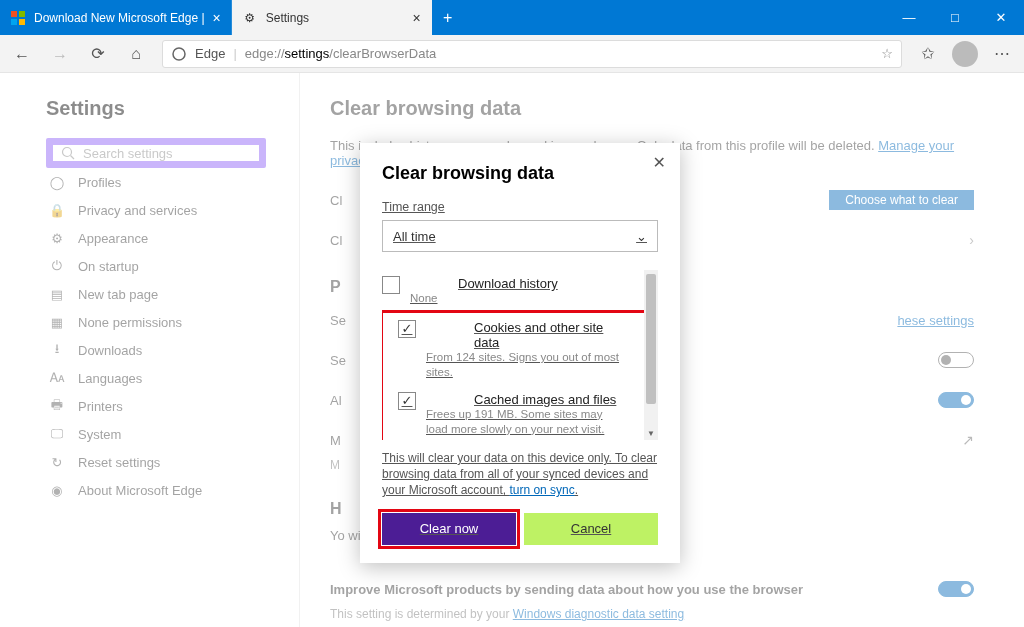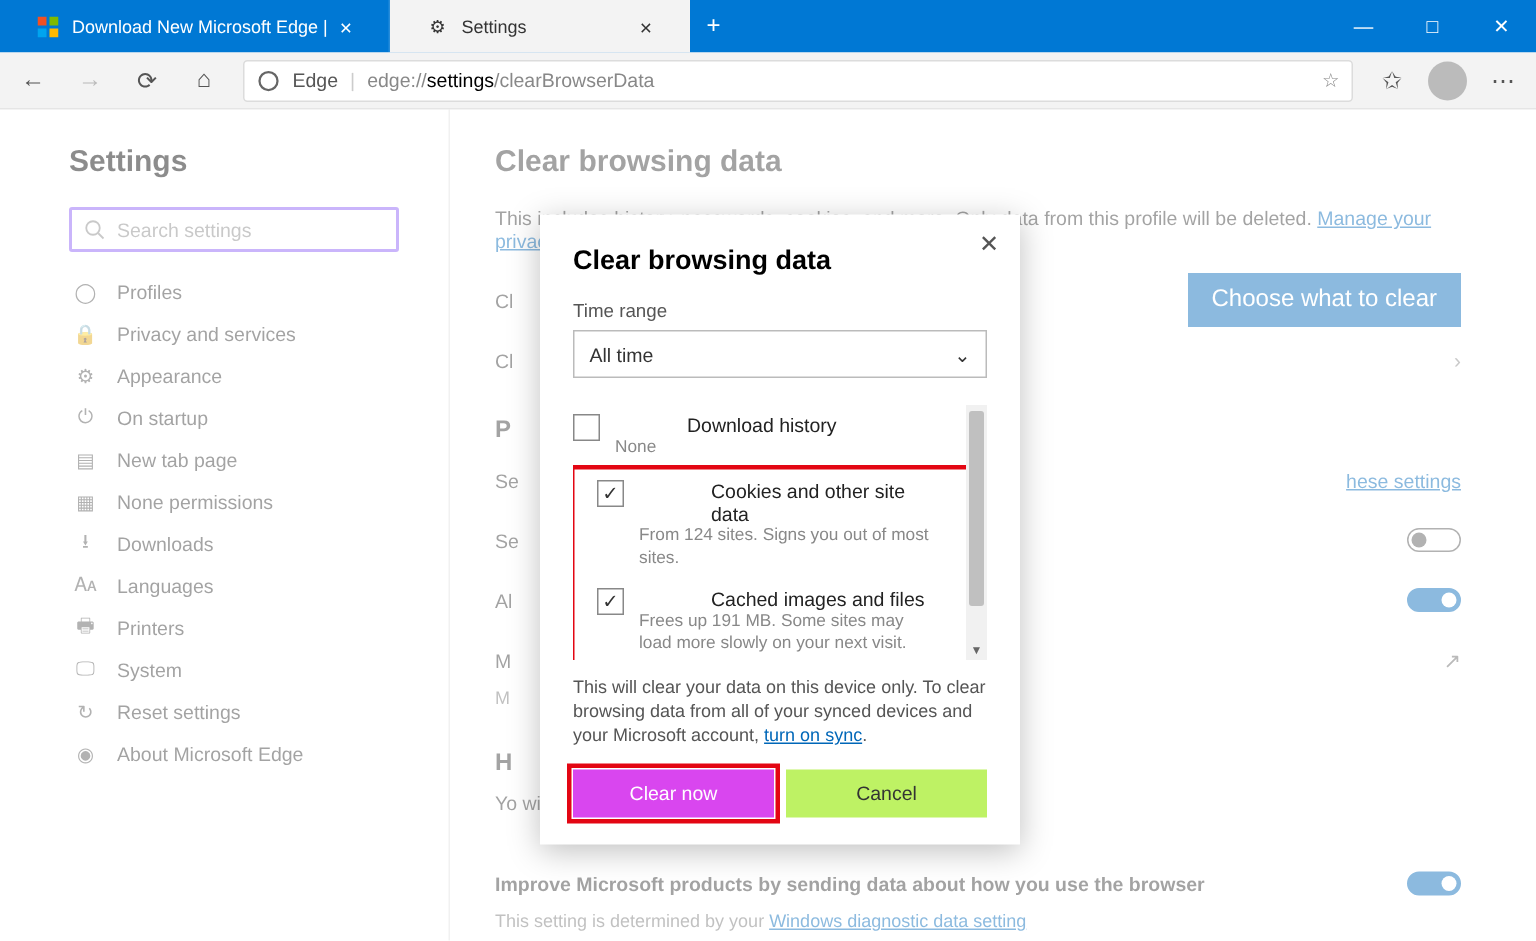--- a/index.html
+++ b/index.html
@@ -1,20 +1,20 @@
 <!DOCTYPE html>
 <html><head>
 <meta charset="utf-8">
 <style>
   * { margin:0; padding:0; box-sizing:border-box; font-family:"Segoe UI",Arial,sans-serif; }
   body { width:1024px; height:627px; overflow:hidden; background:#fff; position:relative; }
 
   
   .titlebar { background:#0078d4; height:35px; display:flex; align-items:stretch; }
-  .tab { display:flex; align-items:center; padding:0 24px; gap:8px; font-size:12px; color:#fff; min-width:200px; border-right:1px solid rgba(255,255,255,.15); }
+  .tab { display:flex; align-items:center; padding:0 10px; gap:8px; font-size:12px; color:#fff; min-width:200px; border-right:1px solid rgba(255,255,255,.15); }
   .tab.active { background:#f3f3f3; color:#333; }
   .tab .favicon { width:16px; height:16px; display:flex; align-items:center; justify-content:center; }
   .tab .close { margin-left:auto; font-size:14px; cursor:pointer; }
   .newtab { width:32px; display:flex; align-items:center; justify-content:center; color:#fff; font-size:16px; cursor:pointer; }
   .wincontrols { margin-left:auto; display:flex; }
   .wincontrols div { width:46px; display:flex; align-items:center; justify-content:center; color:#fff; font-size:13px; cursor:pointer; }
 
   
   .addrbar { height:38px; background:#f3f3f3; display:flex; align-items:center; padding:0 4px; gap:2px; border-bottom:1px solid #e5e5e5; }
   .navbtn { width:36px; height:32px; display:flex; align-items:center; justify-content:center; color:#555; cursor:pointer; border-radius:3px; }
@@ -24,64 +24,64 @@
   .urlbox .sep { color:#ccc; }
   .urlbox .url b { color:#000; font-weight:normal; }
   .urlbox .url { color:#888; }
   .urlbox .star { margin-left:auto; color:#888; }
   .profile { width:26px; height:26px; border-radius:50%; background:#bbb; margin:0 4px; }
 
   
   .content { display:flex; height:calc(627px - 35px - 38px); }
   .sidebar { width:300px; padding:24px 0 0 46px; border-right:1px solid #e1e1e1; }
   .sidebar h1 { font-size:20px; font-weight:600; margin-bottom:18px; }
-  .searchbox { width:220px; height:30px; border:2px solid #8b5cf6; border-radius:2px; display:flex; align-items:center; padding:0 8px; gap:8px; font-size:13px; color:#888; margin-bottom:12px; }
+  .searchbox { width:220px; height:30px; border:7px solid #8b5cf6; border-radius:2px; display:flex; align-items:center; padding:0 8px; gap:8px; font-size:13px; color:#888; }
   .sidenav { list-style:none; }
   .sidenav li { display:flex; align-items:center; gap:12px; height:28px; font-size:13px; color:#333; cursor:pointer; padding-left:2px; }
   .sidenav li .icon { width:18px; text-align:center; color:#555; }
 
   .main { flex:1; padding:24px 50px 0 30px; font-size:13px; color:#333; }
   .main h2 { font-size:20px; font-weight:600; margin-bottom:18px; }
   .main p { font-size:13px; color:#333; margin-bottom:14px; }
   .link { color:#0067b8; text-decoration:underline; cursor:pointer; }
   .row { display:flex; align-items:center; justify-content:space-between; min-height:36px; }
   .row .chev { color:#888; font-size:14px; }
-  .btnprimary { background:#0067b8; color:#fff; border:none; height:36px; padding:0 16px; font-size:16px; cursor:pointer; }
+  .btnprimary { background:#0067b8; color:#fff; border:none; height:20px; padding:0 16px; font-size:12px; cursor:pointer; }
   .section-h { font-weight:600; font-size:16px; margin:10px 0 6px; }
   .sub { color:#777; font-size:12px; }
   .ext { color:#666; font-size:14px; }
 
   .toggle { width:36px; height:16px; border-radius:10px; background:#fff; border:1px solid #555; position:relative; cursor:pointer; }
   .toggle .knob { position:absolute; width:10px; height:10px; border-radius:50%; background:#555; top:2px; left:2px; }
   .toggle.on { background:#0067b8; border-color:#0067b8; }
   .toggle.on .knob { background:#fff; left:auto; right:2px; }
 
   
   .overlay { position:absolute; inset:73px 0 0 0; background:rgba(255,255,255,.55); }
   .modal { position:absolute; left:360px; top:143px; width:320px; background:#fff; box-shadow:0 4px 20px rgba(0,0,0,.25); }
   .modal .close { position:absolute; top:10px; right:14px; font-size:16px; color:#555; cursor:pointer; }
   .modal h3 { font-size:18px; font-weight:600; margin:20px 22px 16px; }
-  .modal .body { padding:0 22px 18px; font-size:12.5px; color:#555; }
+  .modal .body { padding:0 22px 18px; font-size:12.5px; color:#555;text-decoration:underline; }
   .label { display:block; margin-bottom:6px; }
   .select { width:100%; height:32px; border:1px solid #bbb; display:flex; align-items:center; justify-content:space-between; padding:0 10px; font-size:13px; color:#333; margin-bottom:18px; cursor:pointer; }
   .optlist { position:relative; border-top:0; max-height:170px; overflow:hidden; }
   .scrollbar { position:absolute; right:0; top:0; bottom:0; width:14px; background:#f1f1f1; }
   .scrollbar .thumb { position:absolute; left:2px; right:2px; top:4px; height:130px; background:#c0c0c0; border-radius:2px; }
   .scrollbar .arrow { position:absolute; left:0; right:0; text-align:center; font-size:8px; color:#666; }
   .scrollbar .arrow.down { bottom:2px; }
   .opt { display:flex; align-items:flex-start; gap:10px; padding:6px 18px 6px 0; }
   .opt .cb { width:18px; height:18px; border:1px solid #888; flex-shrink:0; display:flex; align-items:center; justify-content:center; cursor:pointer; }
   .opt .cb.checked::after { content:"✓"; font-size:13px; color:#333; }
   .opt .txt .t { color:#222; font-size:13px;margin-left:48px; }
   .opt .txt .d { color:#888; font-size:11.5px; line-height:1.3; }
   .hlbox { outline:3px solid #e30613; outline-offset:-1px; padding:2px 16px; }
   .modal .note { font-size:12px; color:#555; margin:10px 0 14px; line-height:1.35; }
   .modal .actions { display:flex; gap:8px; }
   .modal .actions button { flex:1; height:32px; font-size:13px; border:none; cursor:pointer; }
-  .btn-clear { background:#d946ef; color:#fff; outline:3px solid #e30613; outline-offset:1px; }
+  .btn-clear { background:#4c1d95; color:#fff; outline:3px solid #e30613; outline-offset:1px; }
   .btn-cancel { background:#bef264; color:#333; }
 
   svg { display:block; }
 </style>
 </head>
 <body>
 
 <div class="titlebar">
   <div class="tab">
     <span class="favicon">

